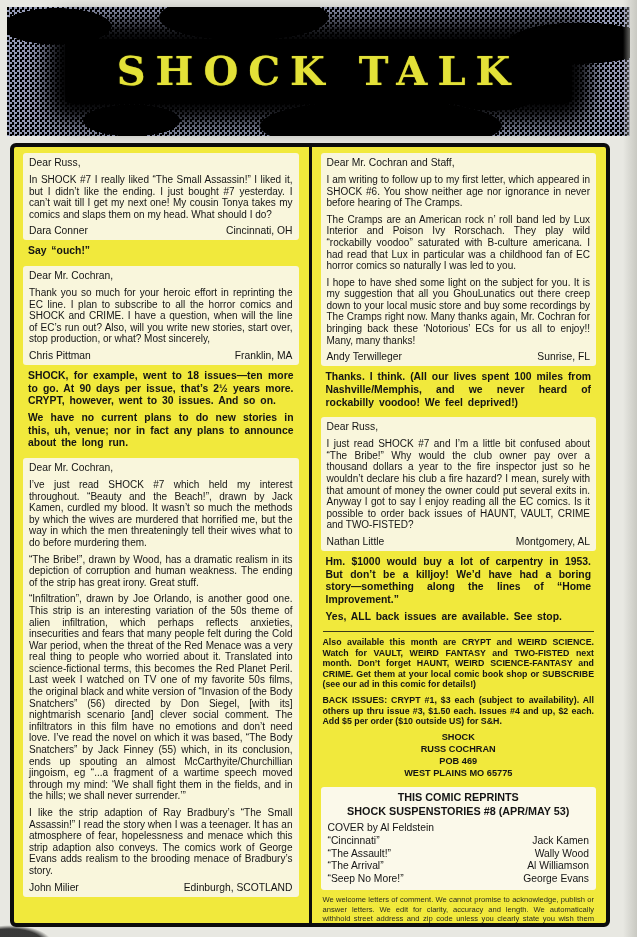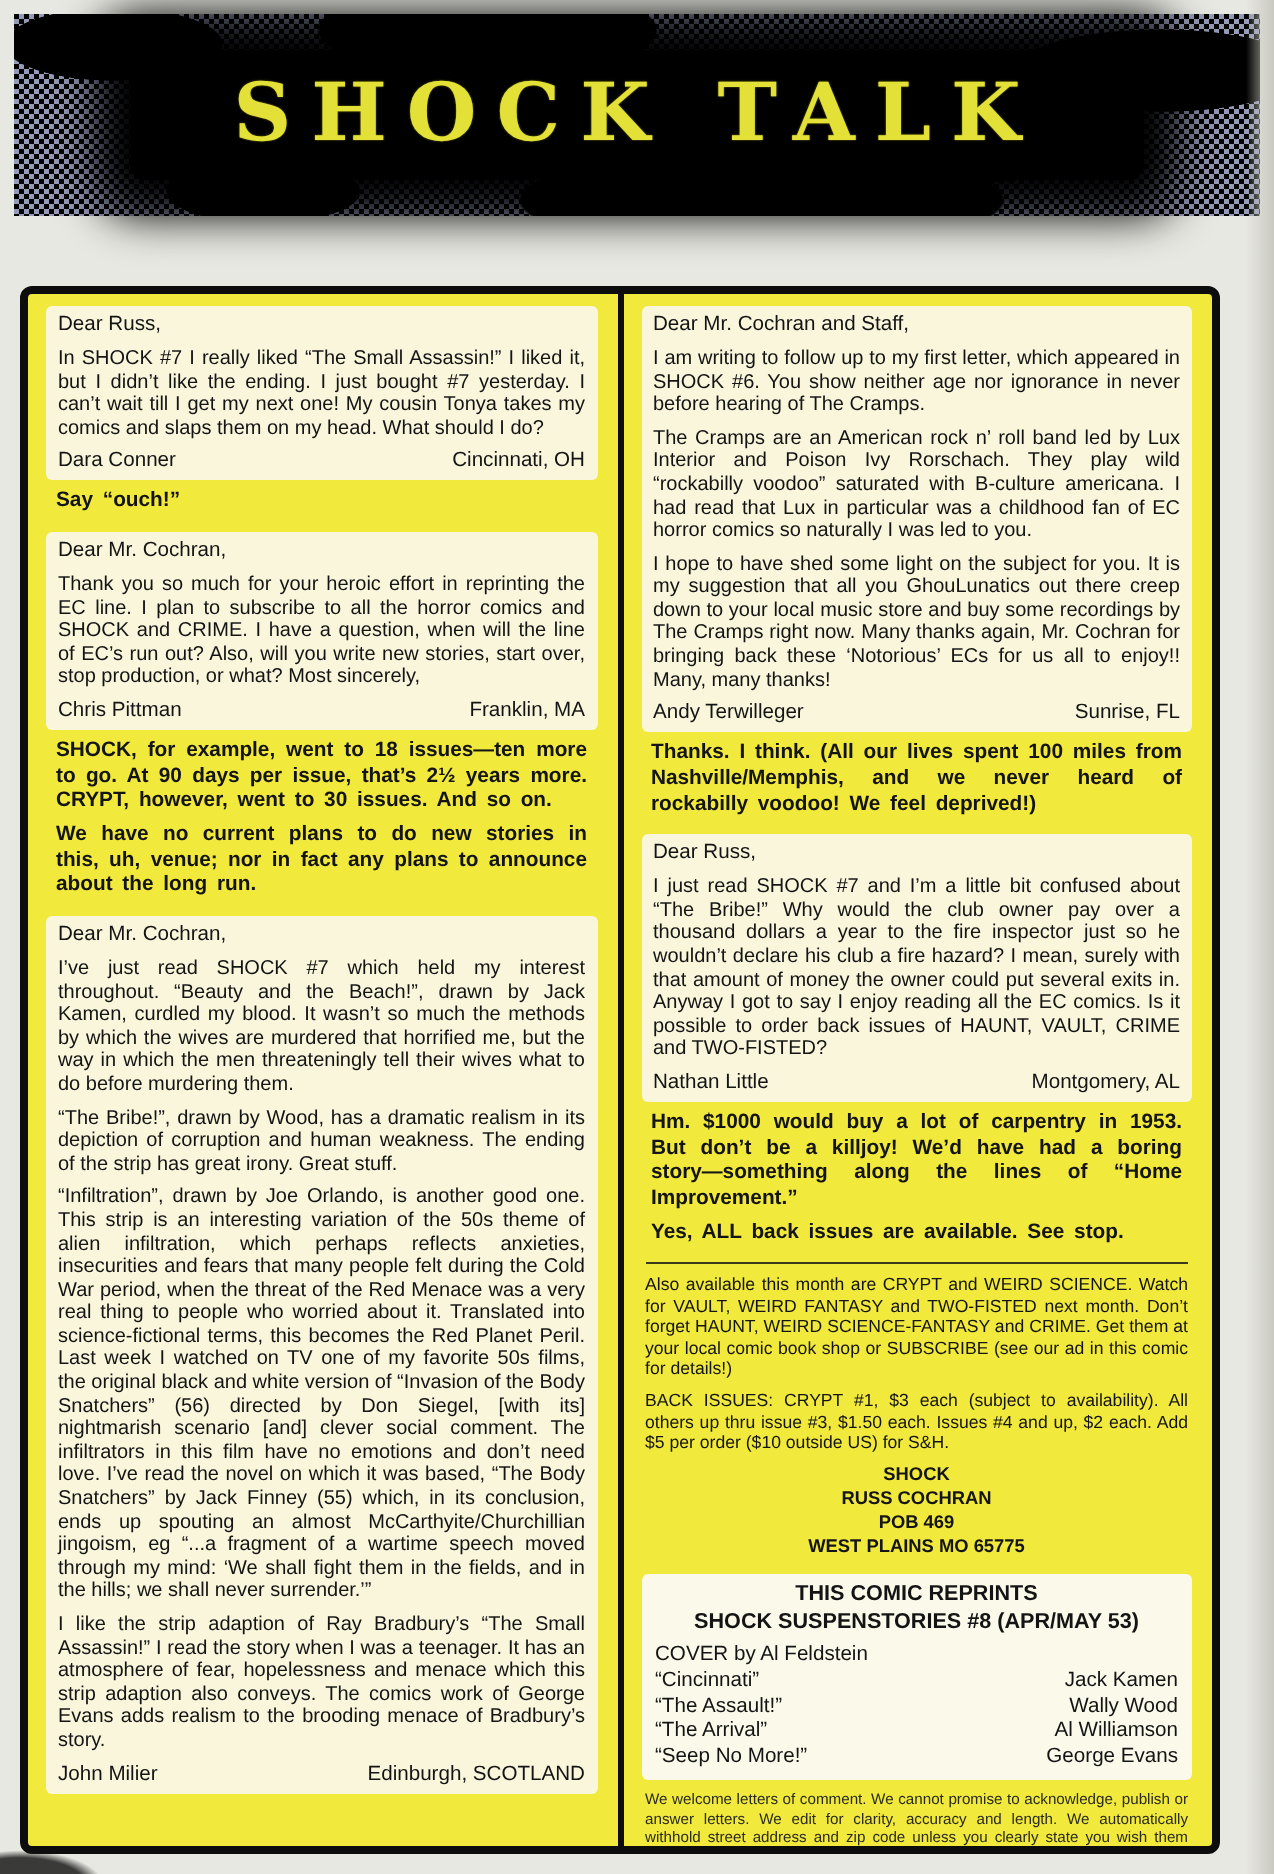--- a/index.html
+++ b/index.html
@@ -8,21 +8,21 @@
     background:#e8e8e2;
     font-family:"Liberation Sans", sans-serif;
     color:#141414;
     position:relative;
     overflow:hidden;
   }
   .page{position:absolute;inset:0;}
 
   
   .header-band{
-    position:absolute;left:7px;top:7px;right:7px;height:101px;
+    position:absolute;left:7px;top:7px;right:7px;height:129px;
     background-color:#000;
     background-image:
       radial-gradient(ellipse 90px 30px at 8% 15%, #000 0 60%, transparent 61%),
       radial-gradient(ellipse 140px 38px at 38% 8%, #000 0 60%, transparent 61%),
       radial-gradient(ellipse 200px 42px at 60% 92%, #000 0 60%, transparent 61%),
       radial-gradient(ellipse 120px 34px at 92% 28%, #000 0 60%, transparent 61%),
       radial-gradient(ellipse 80px 26px at 20% 88%, #000 0 60%, transparent 61%),
       radial-gradient(ellipse 70px 22px at 78% 70%, #000 0 60%, transparent 61%),
       conic-gradient(#959bb6 25%, transparent 0 50%, #959bb6 0 75%, transparent 0);
     background-size:auto,auto,auto,auto,auto,auto,5px 5px;
@@ -96,21 +96,21 @@
     padding:0 3px;
     font-size:10.4px;line-height:1.22;
     font-weight:bold;
     text-align:justify;
     word-spacing:2px;
   }
   .reply.tight{margin-bottom:4px;}
 
   .ad{
     font-size:8.8px;line-height:1.18;
-    font-weight:normal;
+    font-weight:bold;
     text-align:justify;
     margin:0 2px 6px 2px;
   }
   .ad.first{
     border-top:1px solid #3a3a1a;
     padding-top:5px;
   }
   .write-to{
     text-align:center;
     font-size:9.2px;line-height:1.3;

